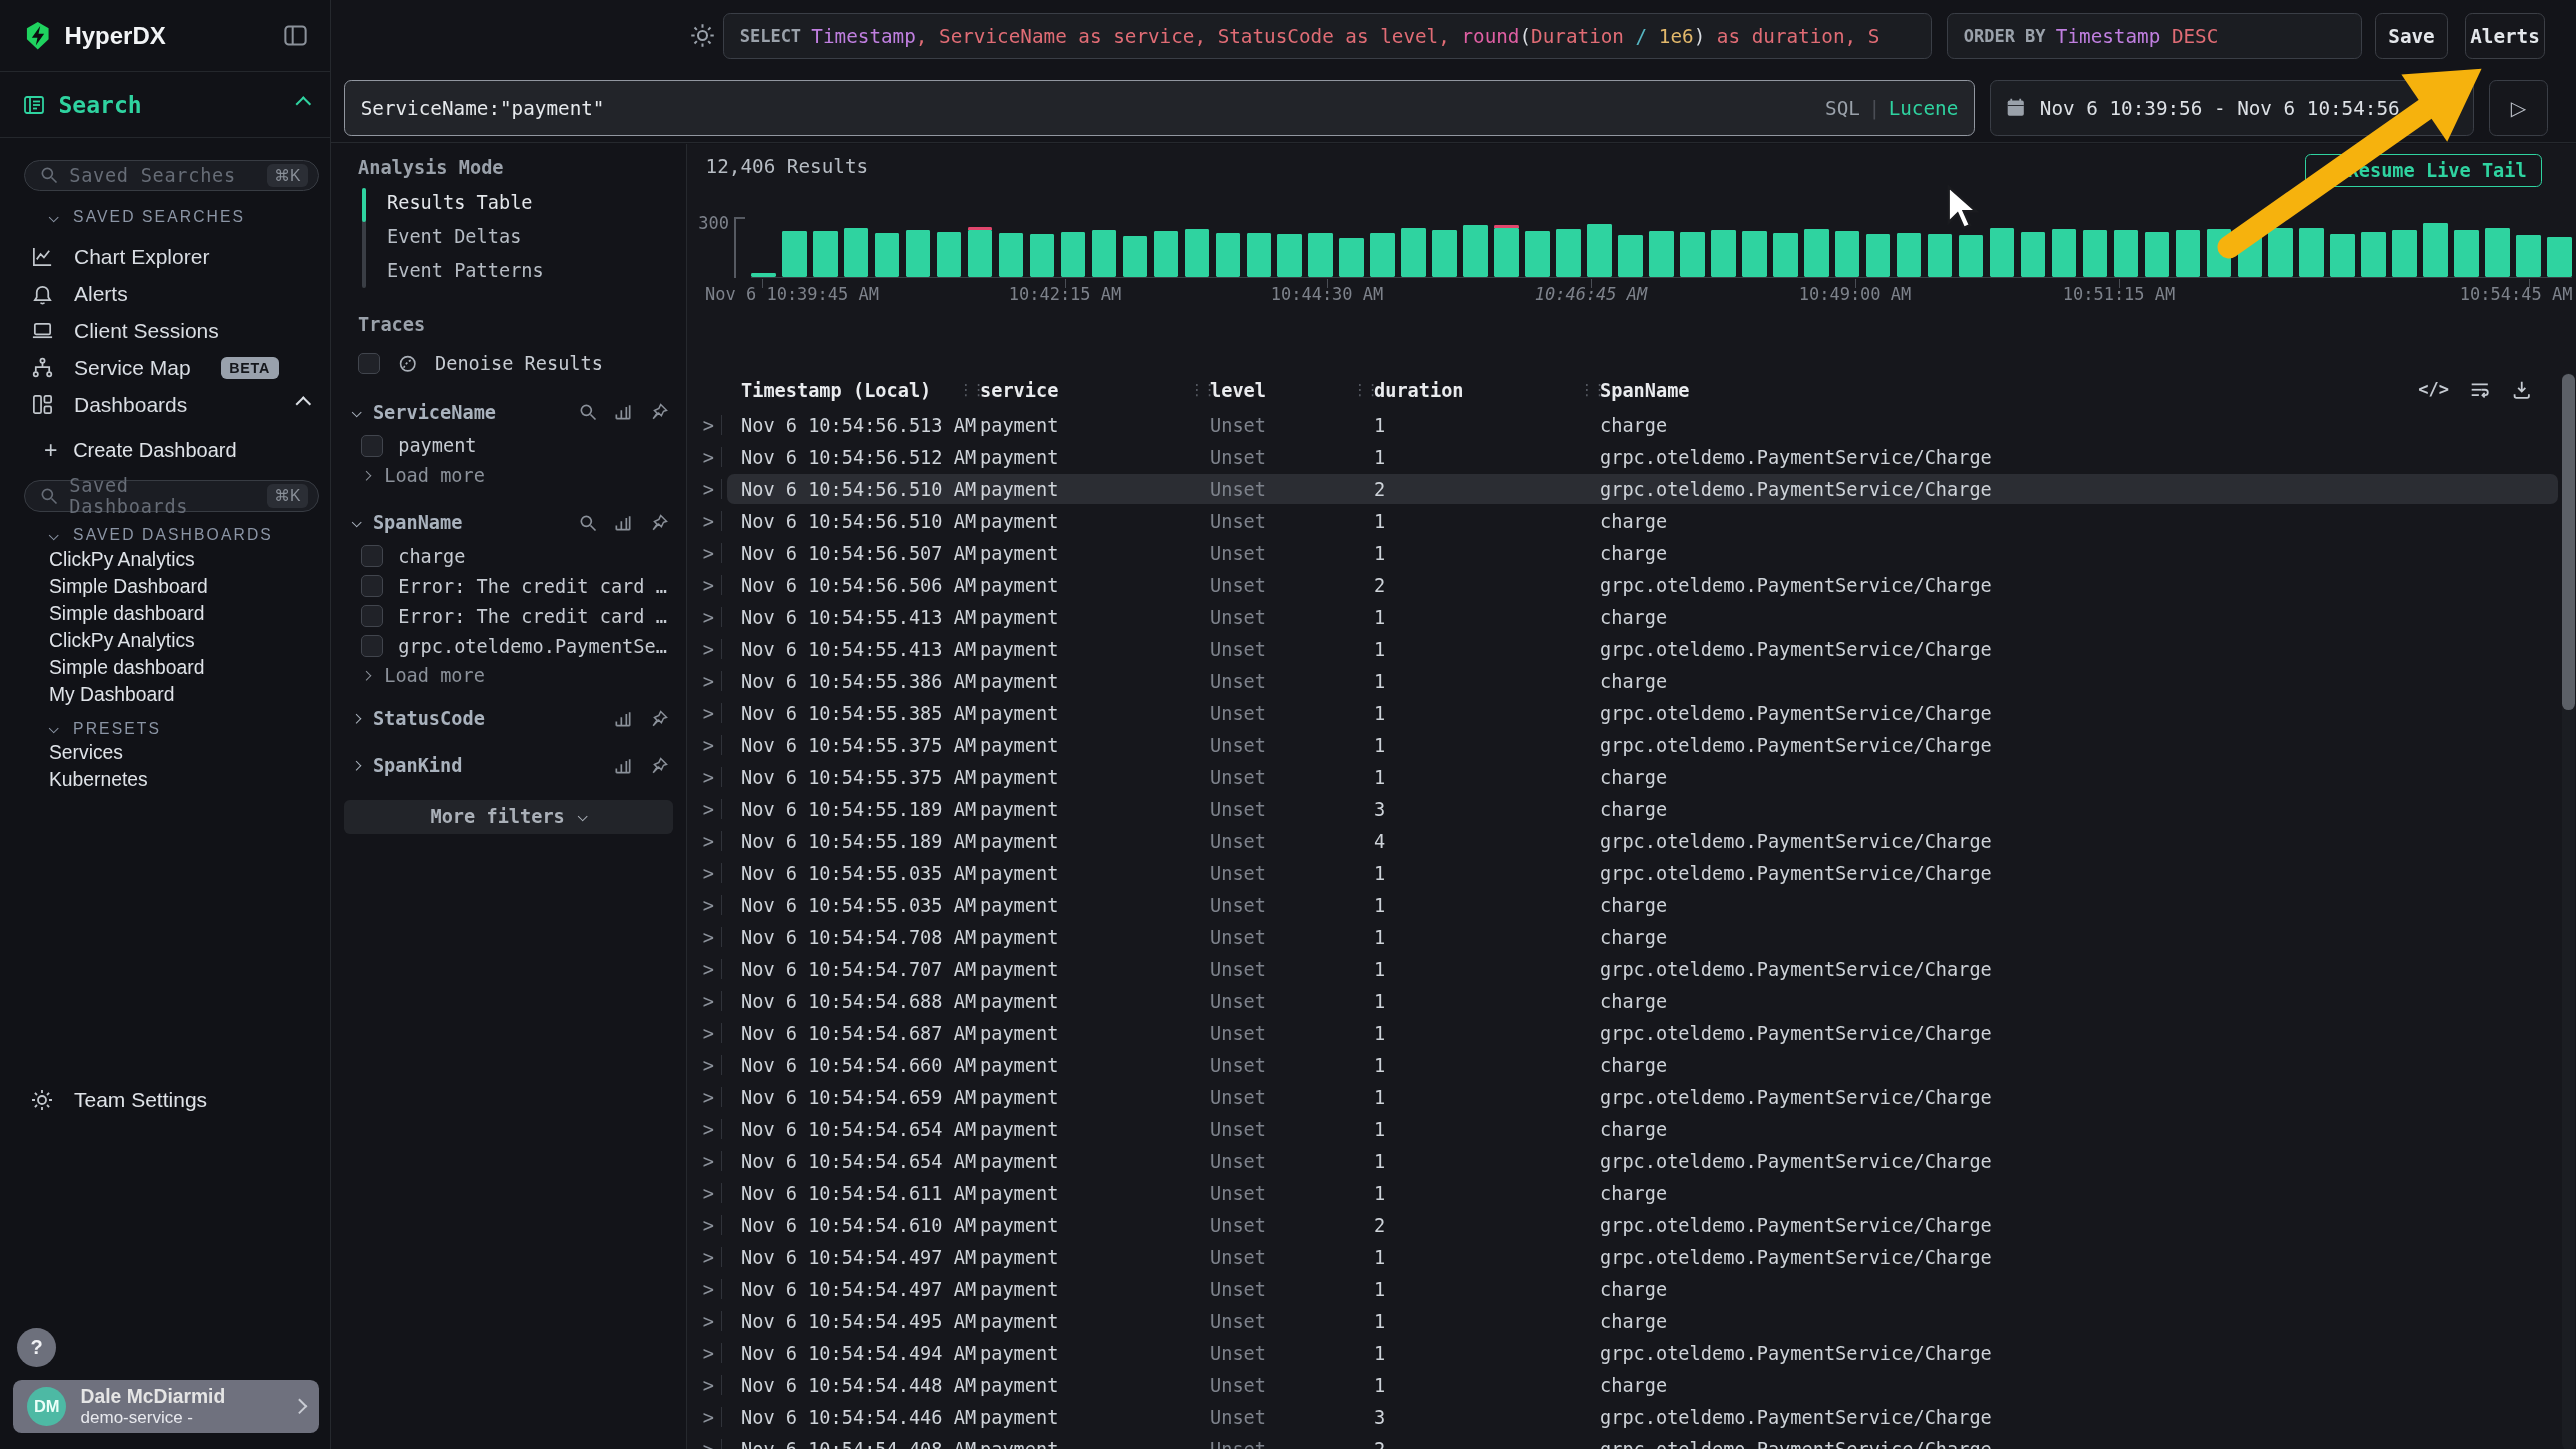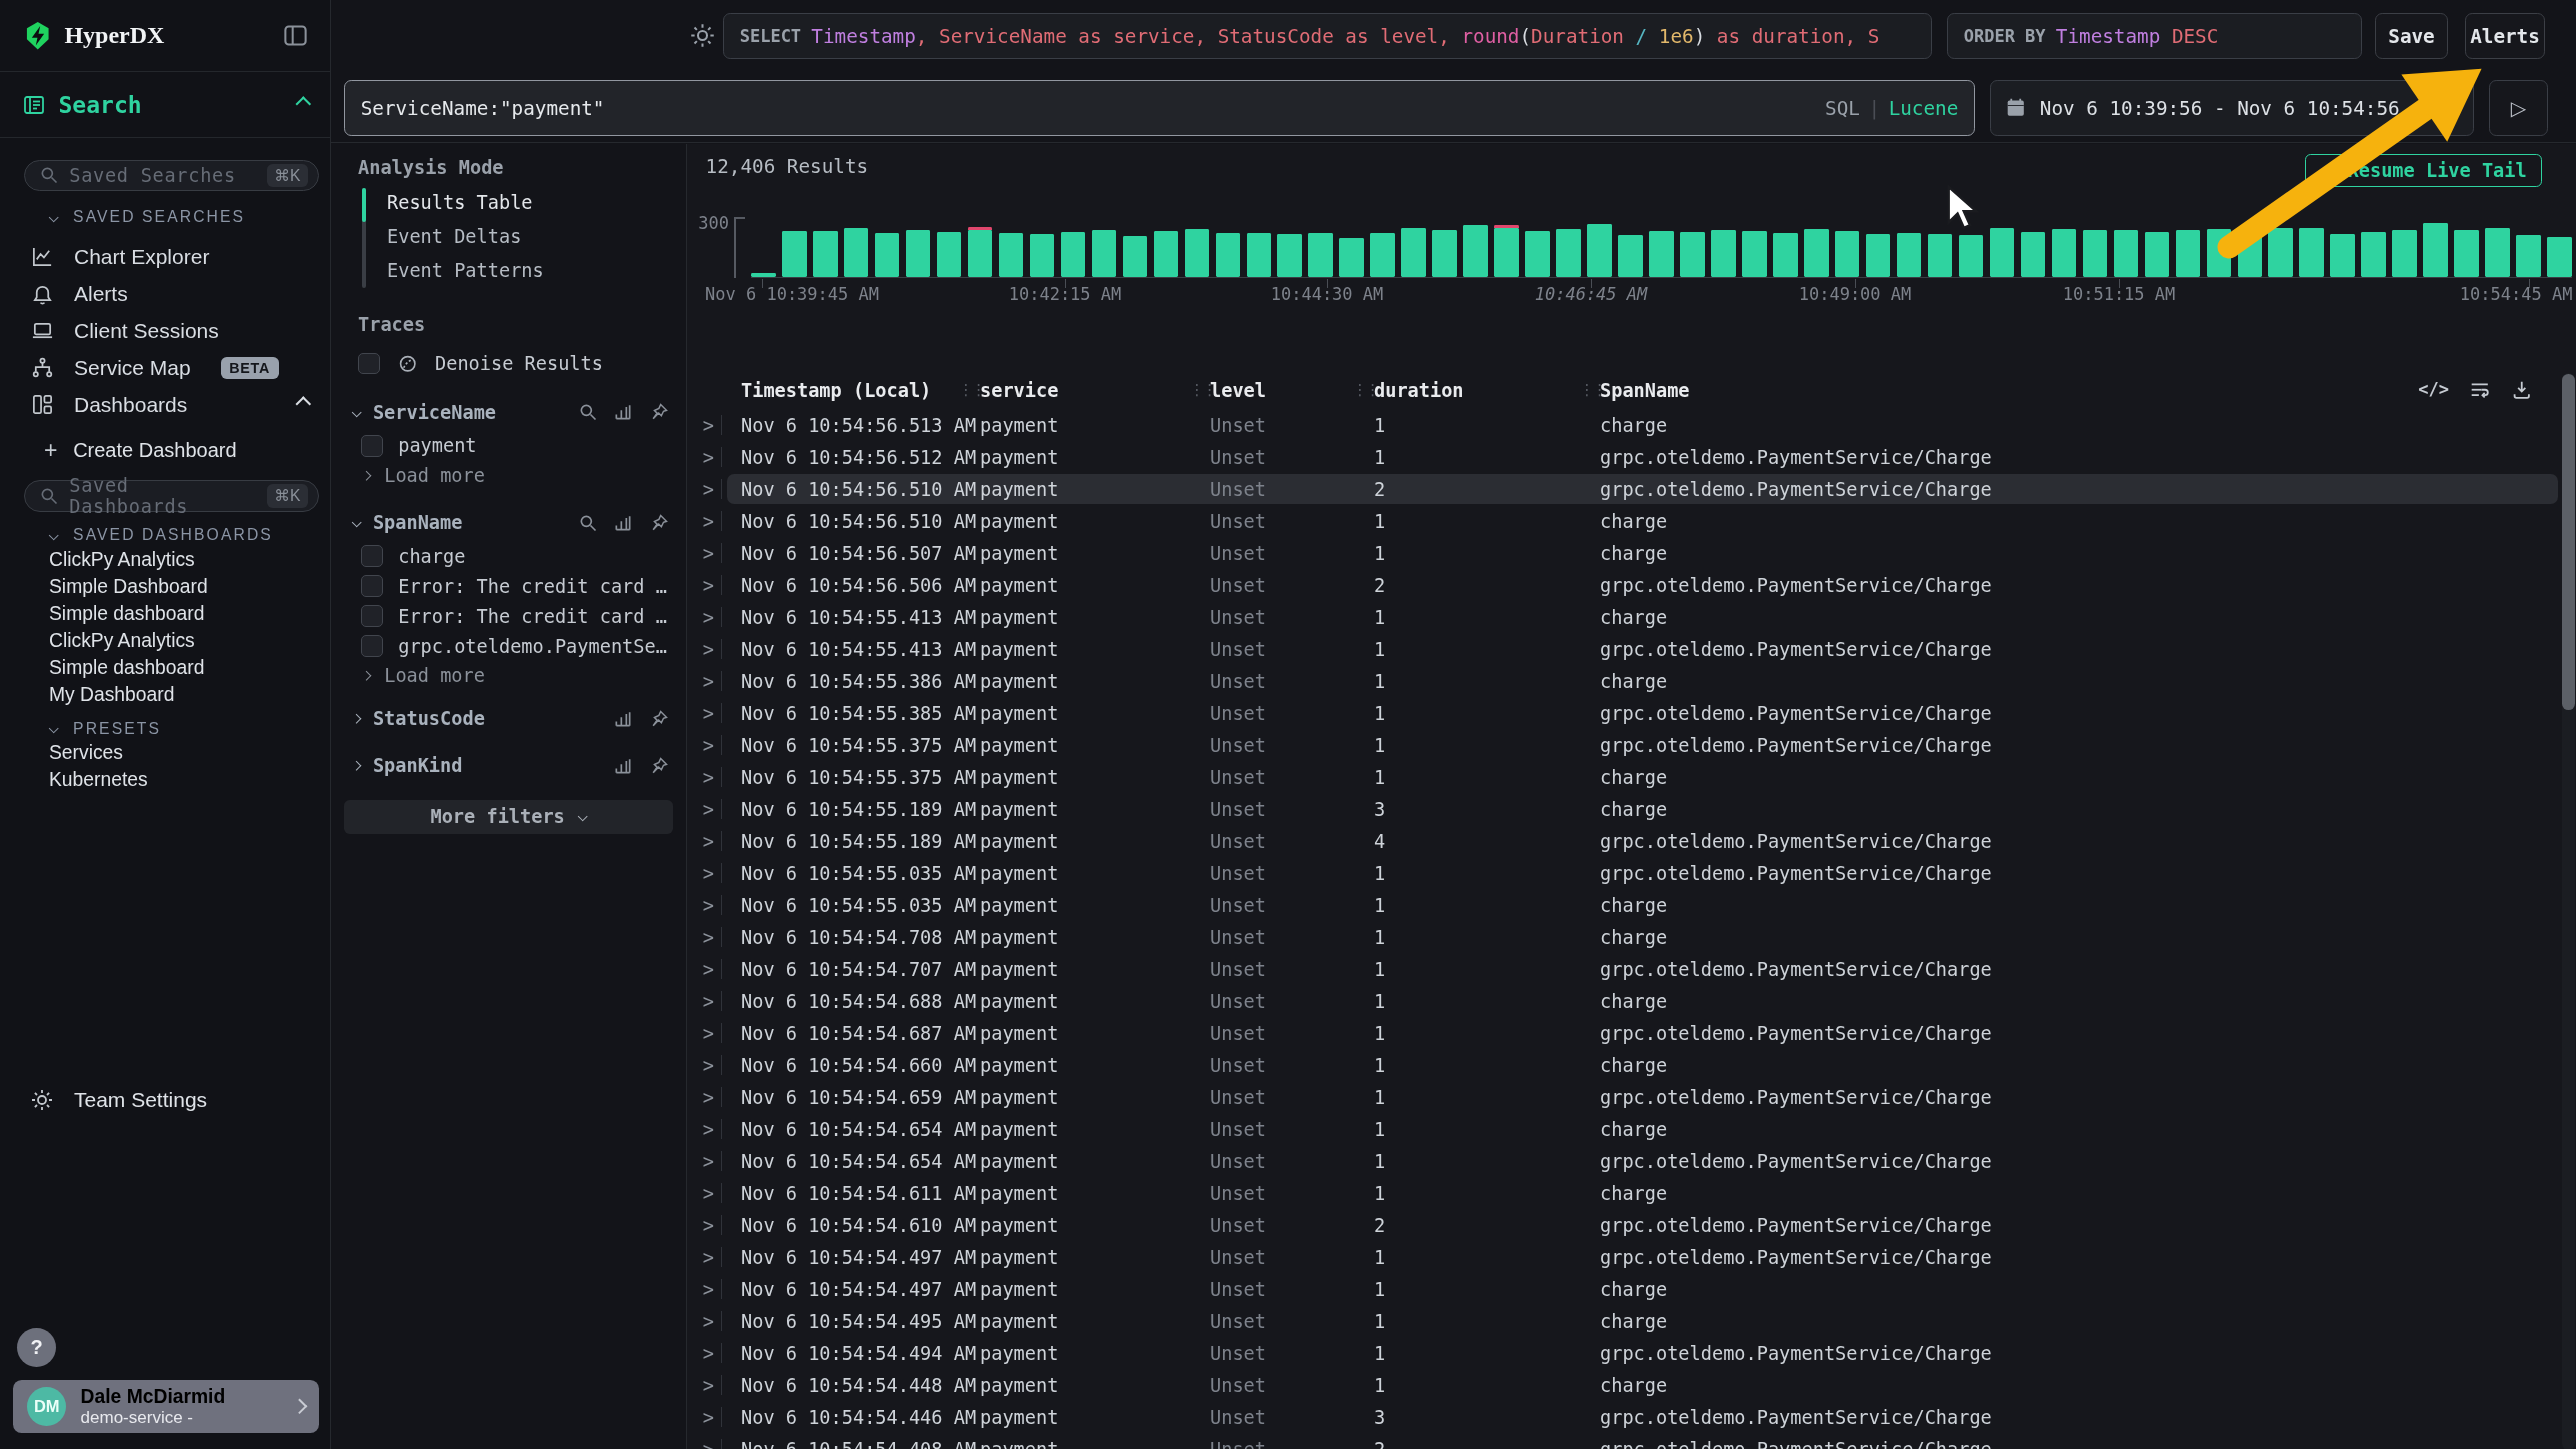--- a/index.html
+++ b/index.html
@@ -4,21 +4,21 @@
 <style>
   html,body{margin:0;padding:0;background:#0c0d10;}
   .app{position:relative;width:2576px;height:1450px;background:#131419;
        font-family:"DejaVu Sans Mono",monospace;color:#d7dbe0;overflow:hidden;}
 
   
   .sidebar{position:absolute;left:0;top:0;width:331px;height:1450px;background:#111217;
            border-right:0.7px solid #26292e;box-sizing:border-box;}
   .logo-row{position:absolute;left:0;top:0;width:100%;height:72px;border-bottom:0.7px solid #24272c;
             display:flex;align-items:center;padding:0 21.5px;box-sizing:border-box;gap:11.4px;}
-  .logo-text{font-family:Liberation Serif, serif;font-weight:bold;font-size:24px;color:#f2f4f6;flex:1;}
+  .logo-text{font-family:Liberation Sans, sans-serif;font-weight:bold;font-size:24px;color:#f2f4f6;flex:1;}
   .collapse-btn{color:#8b919a;display:flex;}
   .search-row{position:absolute;left:0;top:72px;width:100%;height:66px;border-bottom:0.7px solid #24272c;
               display:flex;align-items:center;padding:0 21.5px;box-sizing:border-box;gap:13px;color:#2fd3a0;}
   .search-row .lbl{font-weight:bold;font-size:23px;flex:1;}
   .side-scroll{position:absolute;left:0;top:138px;width:100%;}
   .pill{margin:21.5px 11.4px 0 24px;height:31.5px;border:1.4px solid #383c43;background:#1b1d23;border-radius:17px;
         display:flex;align-items:center;padding:0 10px 0 14.3px;box-sizing:border-box;gap:10px;color:#666c76;}
   .pill .ph{font-size:18.6px;flex:1;letter-spacing:0.7px;}
   .pill .kbd{background:#2b2e35;color:#8b919a;border-radius:5.7px;font-size:15.7px;padding:2.1px 7.2px;font-family:"Liberation Sans",sans-serif;}
   .side-head{margin:15.7px 0 0 50px;height:21.5px;display:flex;align-items:center;gap:15.7px;color:#8b95a5;
@@ -46,21 +46,21 @@
             font-family:"Liberation Sans",sans-serif;}
   .team-row .ic{color:#c2c7cd;display:flex;}
   .help-btn{position:absolute;left:17px;top:1328px;width:39px;height:39px;border-radius:50%;background:#6d707c;
             color:#f0f1f4;display:flex;align-items:center;justify-content:center;font-size:20px;font-weight:bold;
             font-family:"Liberation Sans",sans-serif;}
   .user-card{position:absolute;left:13px;top:1380px;width:306px;height:53px;background:#6f717e;border-radius:8.6px;
              display:flex;align-items:center;padding:0 14.3px;box-sizing:border-box;gap:14.3px;}
   .avatar{width:39px;height:39px;border-radius:50%;background:#4db9a4;color:#eafff8;font-weight:bold;font-size:16.5px;
           display:flex;align-items:center;justify-content:center;font-family:"Liberation Sans",sans-serif;}
   .user-meta{flex:1;line-height:1.15;}
-  .user-name{font-weight:bold;font-size:19.3px;color:#000000;font-family:"Liberation Sans",sans-serif;}
+  .user-name{font-weight:bold;font-size:19.3px;color:#e5e5e5;font-family:"Liberation Sans",sans-serif;}
   .user-sub{font-size:17px;color:#e8e9ee;font-family:"Liberation Sans",sans-serif;}
   .user-chev{color:#c9ccd4;}
 
   
   .topbar{position:absolute;left:331px;top:0;right:0;height:143px;background:#131419;border-bottom:0.7px solid #26292e;box-sizing:border-box;}
   .wsel{position:absolute;left:13px;top:13px;width:329px;height:46px;border:1.4px solid #3a3e46;border-radius:7.2px;
         background:#1b1d23;display:flex;align-items:center;padding:0 10px 0 13px;box-sizing:border-box;gap:11.4px;}
   .wsel .ic{color:#c6cbd2;display:flex;}
   .wsel .nm{font-size:19.3px;color:#e6e9ec;flex:1;}
   .wsel .badge{background:#6e7287;color:#f2f3f7;font-size:17px;border-radius:5px;padding:2.9px 8.6px;}

